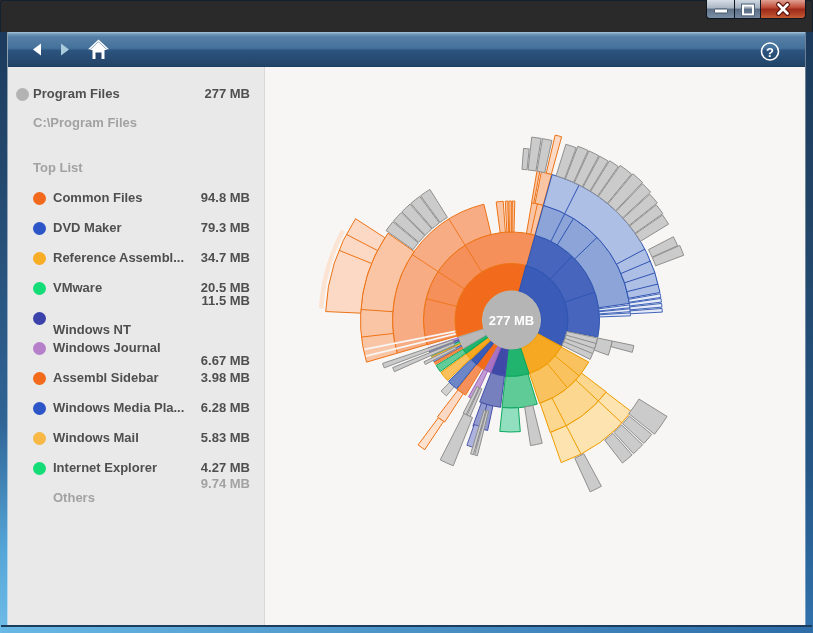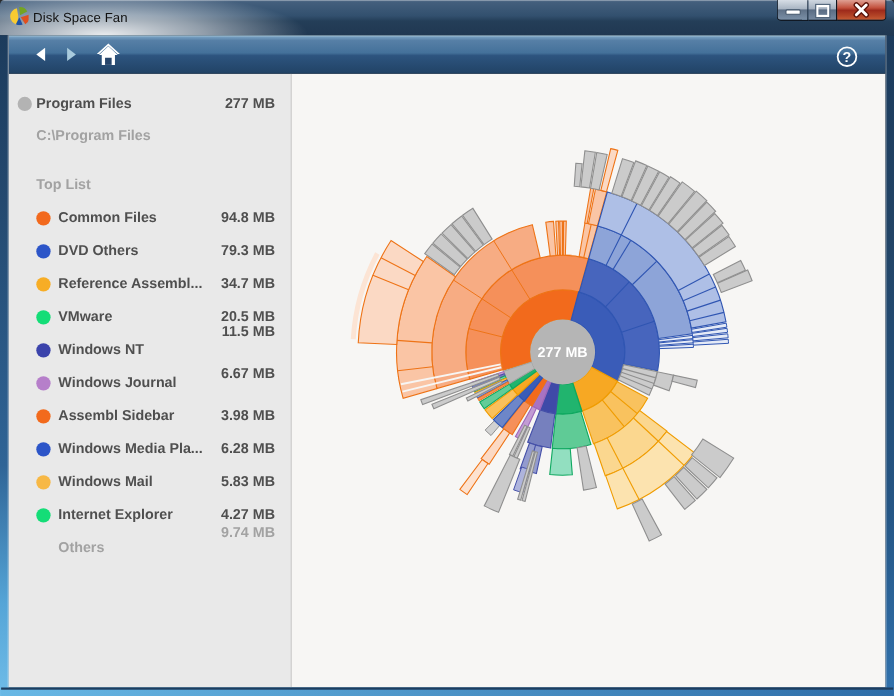--- a/index.html
+++ b/index.html
@@ -53,34 +53,34 @@
   <div id="side">
     <div class="dot" style="left:8px;top:21px;background:#b3b3b3"></div>
     <div class="nm" style="left:25px;top:19px">Program Files</div>
     <div class="vl" style="top:19px">277 MB</div>
     <div class="nm dim" style="left:25px;top:48px">C:\Program Files</div>
     <div class="nm dim" style="left:25px;top:93px">Top List</div>
     <div class="dot" style="left:25px;top:125px;background:#f2691d"></div>
       <div class="nm" style="top:123px">Common Files</div>
       <div class="vl" style="top:123px">94.8 MB</div>
 <div class="dot" style="left:25px;top:155px;background:#2c55c8"></div>
-      <div class="nm" style="top:153px">DVD Others</div>
+      <div class="nm" style="top:153px">DVD Maker</div>
       <div class="vl" style="top:153px">79.3 MB</div>
 <div class="dot" style="left:25px;top:185px;background:#f7ad25"></div>
       <div class="nm" style="top:183px">Reference Assembl...</div>
       <div class="vl" style="top:183px">34.7 MB</div>
 <div class="dot" style="left:25px;top:215px;background:#14dd77"></div>
       <div class="nm" style="top:213px">VMware</div>
       <div class="vl" style="top:213px">20.5 MB</div>
 <div class="dot" style="left:25px;top:245px;background:#3b43ab"></div>
-      <div class="nm" style="top:243px">Windows NT</div>
+      <div class="nm" style="top:255px">Windows NT</div>
       <div class="vl" style="top:226px">11.5 MB</div>
 <div class="dot" style="left:25px;top:275px;background:#b67fca"></div>
       <div class="nm" style="top:273px">Windows Journal</div>
-      <div class="vl" style="top:265px">6.67 MB</div>
+      <div class="vl" style="top:286px">6.67 MB</div>
 <div class="dot" style="left:25px;top:305px;background:#f26a1c"></div>
       <div class="nm" style="top:303px">Assembl Sidebar</div>
       <div class="vl" style="top:303px">3.98 MB</div>
 <div class="dot" style="left:25px;top:335px;background:#2c55c8"></div>
       <div class="nm" style="top:333px">Windows Media Pla...</div>
       <div class="vl" style="top:333px">6.28 MB</div>
 <div class="dot" style="left:25px;top:365px;background:#f7b845"></div>
       <div class="nm" style="top:363px">Windows Mail</div>
       <div class="vl" style="top:363px">5.83 MB</div>
 <div class="dot" style="left:25px;top:395px;background:#14dd77"></div>
@@ -227,29 +227,20 @@
       <polygon points="53,11.5 61,17.5 53,23.5" fill="#a9cbdd"></polygon>
       <g fill="#ffffff">
         <path d="M82 18 L90.5 10 L99 18 L96.5 18 L96.5 27 L84.5 27 L84.5 18 Z" fill="#fff"></path>
         <path d="M90.5 7.5 L80 17.2 L82.2 17.2 L90.5 9.6 L98.8 17.2 L101 17.2 Z" fill="#fff"></path>
         <rect x="87.5" y="20.5" width="6" height="6.5" fill="#27456b"></rect>
       </g>
       <circle cx="762" cy="19.5" r="8.5" fill="none" stroke="#fff" stroke-width="1.6"></circle>
       <text x="762" y="24.5" text-anchor="middle" font-size="13" font-weight="bold" fill="#fff">?</text>
     </svg>
   </div>
-  <div id="title">
-    <svg id="appicon" viewBox="0 0 16 16">
-      <path d="M7.2,8.4 L5.98,1.51 A7,7 0 0 0 6.23,15.33 Z" fill="#f9cb31"></path>
-      <path d="M8.6,7.4 L14.84,4.22 A7,7 0 0 0 7.99,0.43 Z" fill="#74a421"></path>
-      <path d="M9.3,9.1 L13.22,15.14 A7.2,7.2 0 0 0 16.19,7.0 Z" fill="#e04f1e"></path>
-      <path d="M8.1,9.3 L5.1,15.18 A6.6,6.6 0 0 0 10.89,15.28 Z" fill="#1d51a5"></path>
-    </svg>
-    <div id="ttext">Disk Space Fan</div>
-  </div>
   <div id="btns">
     <div class="wb" id="bmin">
         <svg width="17" height="19">
           <rect x="2" y="9" width="13" height="4" rx="1" fill="#fff" stroke="#46586d" stroke-width="1"></rect>
         </svg>
       </div>
     <div class="wb" id="bmax">
         <svg width="15" height="19">
           <rect x="2.5" y="5.5" width="10" height="9" fill="none" stroke="#fff" stroke-width="2"></rect>
           <rect x="1" y="4" width="13" height="12" fill="none" stroke="#51647a" stroke-width="1"></rect>

